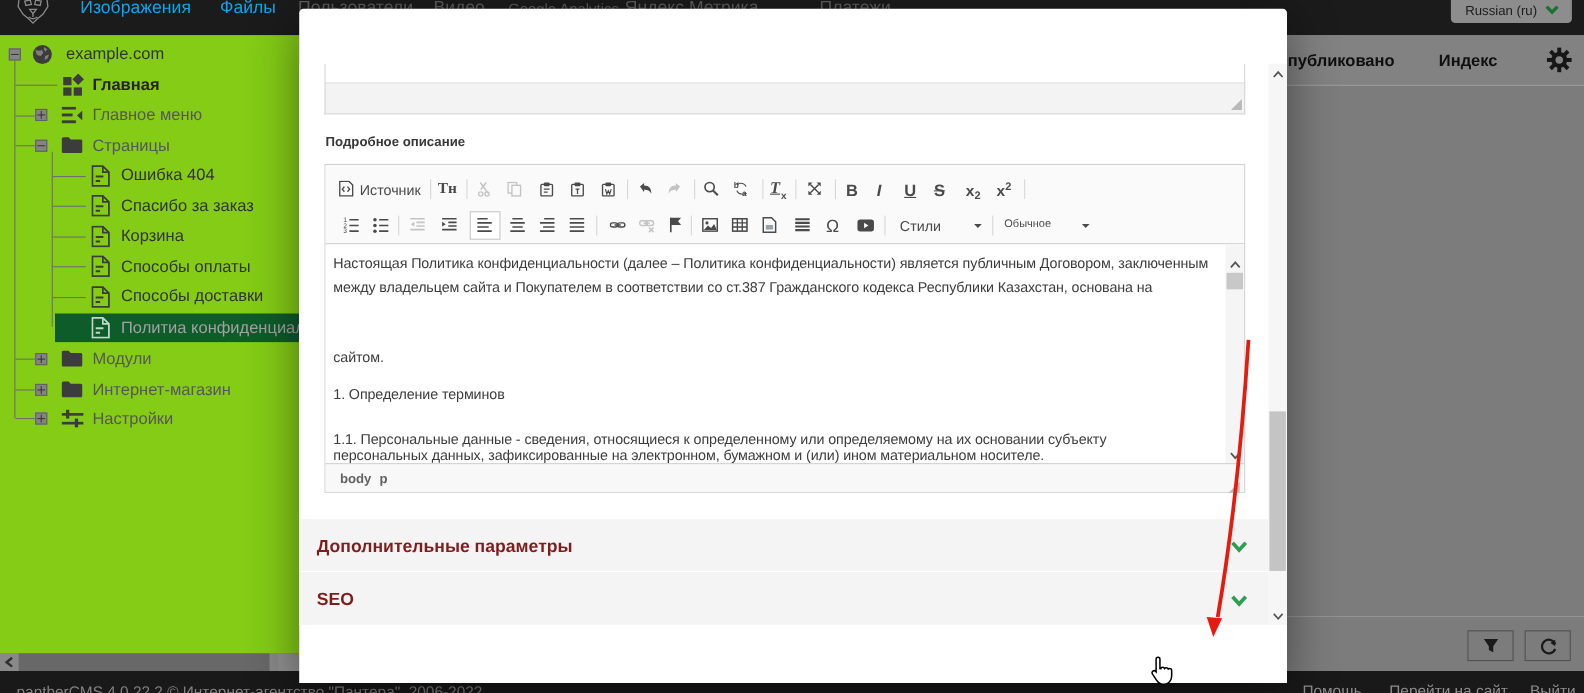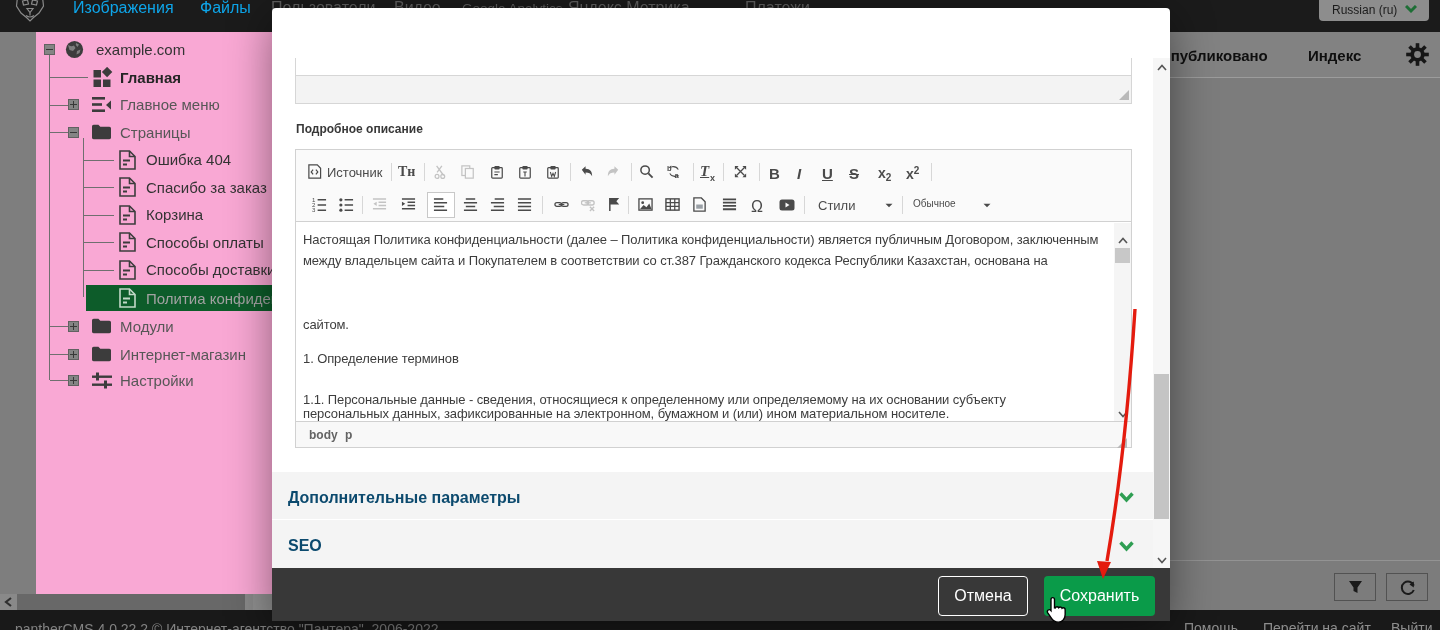--- a/index.html
+++ b/index.html
@@ -6,21 +6,21 @@
 html,body { width:1440px; height:630px; overflow:hidden; font-family:"Liberation Sans", sans-serif; }
 body { position:relative; background:#7e7e7e; }
 .abs { position:absolute; }
 
 
 #topbar { position:absolute; left:0; top:0; width:1440px; height:32px; background:#1b1b1b; }
 .mitem { position:absolute; top:-1px; font-size:16px; color:#0ea5e9; white-space:nowrap; }
 #langbtn { position:absolute; left:1319px; top:0; width:110px; height:21px; background:#8d8d8d; border-radius:0 0 4px 4px; }
 #langbtn span { position:absolute; left:13px; top:3px; font-size:12px; color:#1c1c1c; }
 
-#sidebar { position:absolute; left:0; top:32px; width:272px; height:562px; background:#f9a8d4;margin-left:36px; }
+#sidebar { position:absolute; left:0; top:32px; width:272px; height:562px; background:#84cc16; }
 .tline { position:absolute; background:#6f6f6f; }
 .ebox { position:absolute; width:11px; height:11px; background:#848484; border:1px solid #616161; }
 .ebox:before { content:""; position:absolute; left:1px; top:4px; width:7px; height:1px; background:#383838; }
 .ebox.plus:after { content:""; position:absolute; left:4px; top:1px; width:1px; height:7px; background:#383838; }
 .titem { position:absolute; font-size:15px; color:#333333; white-space:nowrap; }
 .muted { color:#575757; }
 .dimm { color:#5f5f5f !important; }
 #selrow { position:absolute; left:50px; top:252.5px; width:222px; height:26px; background:#0d5c2a; }
 #selrow span { position:absolute; left:60px; top:5px; font-size:15px; color:#a2a2a2; white-space:nowrap; }
 
@@ -53,21 +53,21 @@
 #toolbar { position:absolute; left:0; top:0; width:835px; height:72px; background:#fafafa; border-bottom:1px solid #d1d1d1; }
 .tbi { position:absolute; color:#4a4a4a; }
 .tsep { position:absolute; width:1px; height:18px; background:#d7d7d7; }
 #edtext { position:absolute; left:0; top:73px; width:818px; height:198px; overflow:hidden; background:#fff; }
 .eline { position:absolute; left:7px; font-size:13px; letter-spacing:-0.1px; color:#3d3d3d; white-space:nowrap; }
 #edscroll { position:absolute; left:818px; top:73px; width:17px; height:198px; background:#f5f5f5; }
 #edthumb { position:absolute; left:1px; top:25px; width:15px; height:15px; background:#c8c8c8; }
 #pathbar { position:absolute; left:0; top:271px; width:835px; height:26px; background:#f8f8f8; border-top:1px solid #d1d1d1; }
 
 .section { position:absolute; left:0; width:881px; background:#f4f4f4; }
-.section .st { position:absolute; left:16px; font-size:16px; font-weight:bold; color:#0c4a6e; }
+.section .st { position:absolute; left:16px; font-size:16px; font-weight:bold; color:#7f1d1d; }
 
 #mscroll { position:absolute; left:881px; top:50px; width:17px; height:510px; background:#f6f6f6; }
 #msthumb { position:absolute; left:1px; top:316px; width:15px; height:145px; background:#c4c4c4; }
 .sarrow { position:absolute; }
 
 #mfoot { position:absolute; left:0; top:560px; width:898px; height:53px; background:#383838; }
 #btncancel { position:absolute; left:666px; top:8px; width:90px; height:40px; border:1.5px solid #fff; border-radius:4px; color:#fff; font-size:16px; text-align:center; line-height:37px; }
 #btnsave { position:absolute; left:772px; top:8px; width:111px; height:40px; background:#0a9b49; border-radius:4px; color:#fff; font-size:16px; text-align:center; line-height:40px; }
 </style>
 </head>
@@ -444,24 +444,20 @@
   </div>
   <div id="mscroll">
     <svg class="sarrow" style="left:4px;top:6px;" width="10" height="7" viewBox="0 0 10 7">
         <path d="M1 6 L5 1.5 L9 6" stroke="#555" stroke-width="1.6" fill="none"></path>
       </svg>
     <div id="msthumb"></div>
     <svg class="sarrow" style="left:4px;top:499px;" width="10" height="7" viewBox="0 0 10 7">
         <path d="M1 1 L5 5.5 L9 1" stroke="#555" stroke-width="1.6" fill="none"></path>
       </svg>
   </div>
-  <div id="mfoot">
-    <div id="btncancel">Отмена</div>
-    <div id="btnsave">Сохранить</div>
-  </div>
 </div>
 
 <svg id="redarrow" class="abs" style="left:1080px;top:300px;" width="70" height="290" viewBox="0 0 70 290">
   <path d="M55 9 Q46 150 27 261" stroke="#e41b0e" stroke-width="3.4" fill="none"></path>
   <path d="M17 261 L31 262 L23 279 Z" fill="#e41b0e"></path>
 </svg>
 
 <svg id="cursor" class="abs" style="left:1044px;top:596px;" width="23" height="28" viewBox="0 0 25 30">
   <path d="M9.5 1.5 C10.6 1.5 11.4 2.3 11.4 3.5 L11.4 12.6 L12.3 12.7 C12.5 11.9 13.2 11.4 14.1 11.4 C14.9 11.4 15.6 11.8 15.9 12.5 C16.3 12 16.9 11.7 17.6 11.7 C18.5 11.7 19.3 12.3 19.6 13.1 C19.9 12.8 20.4 12.6 20.9 12.6 C22.1 12.6 23 13.6 23 14.8 L23 19.9 C23 24.4 20 28.2 15.6 28.2 C12 28.2 10 26.9 8.2 24.2 L4.1 18.1 C3.4 17 3.6 15.7 4.6 15 C5.6 14.4 6.8 14.7 7.5 15.7 L7.6 15.8 L7.6 3.5 C7.6 2.3 8.4 1.5 9.5 1.5 Z" fill="#fff" stroke="#000" stroke-width="1.5"></path>
 </svg>

